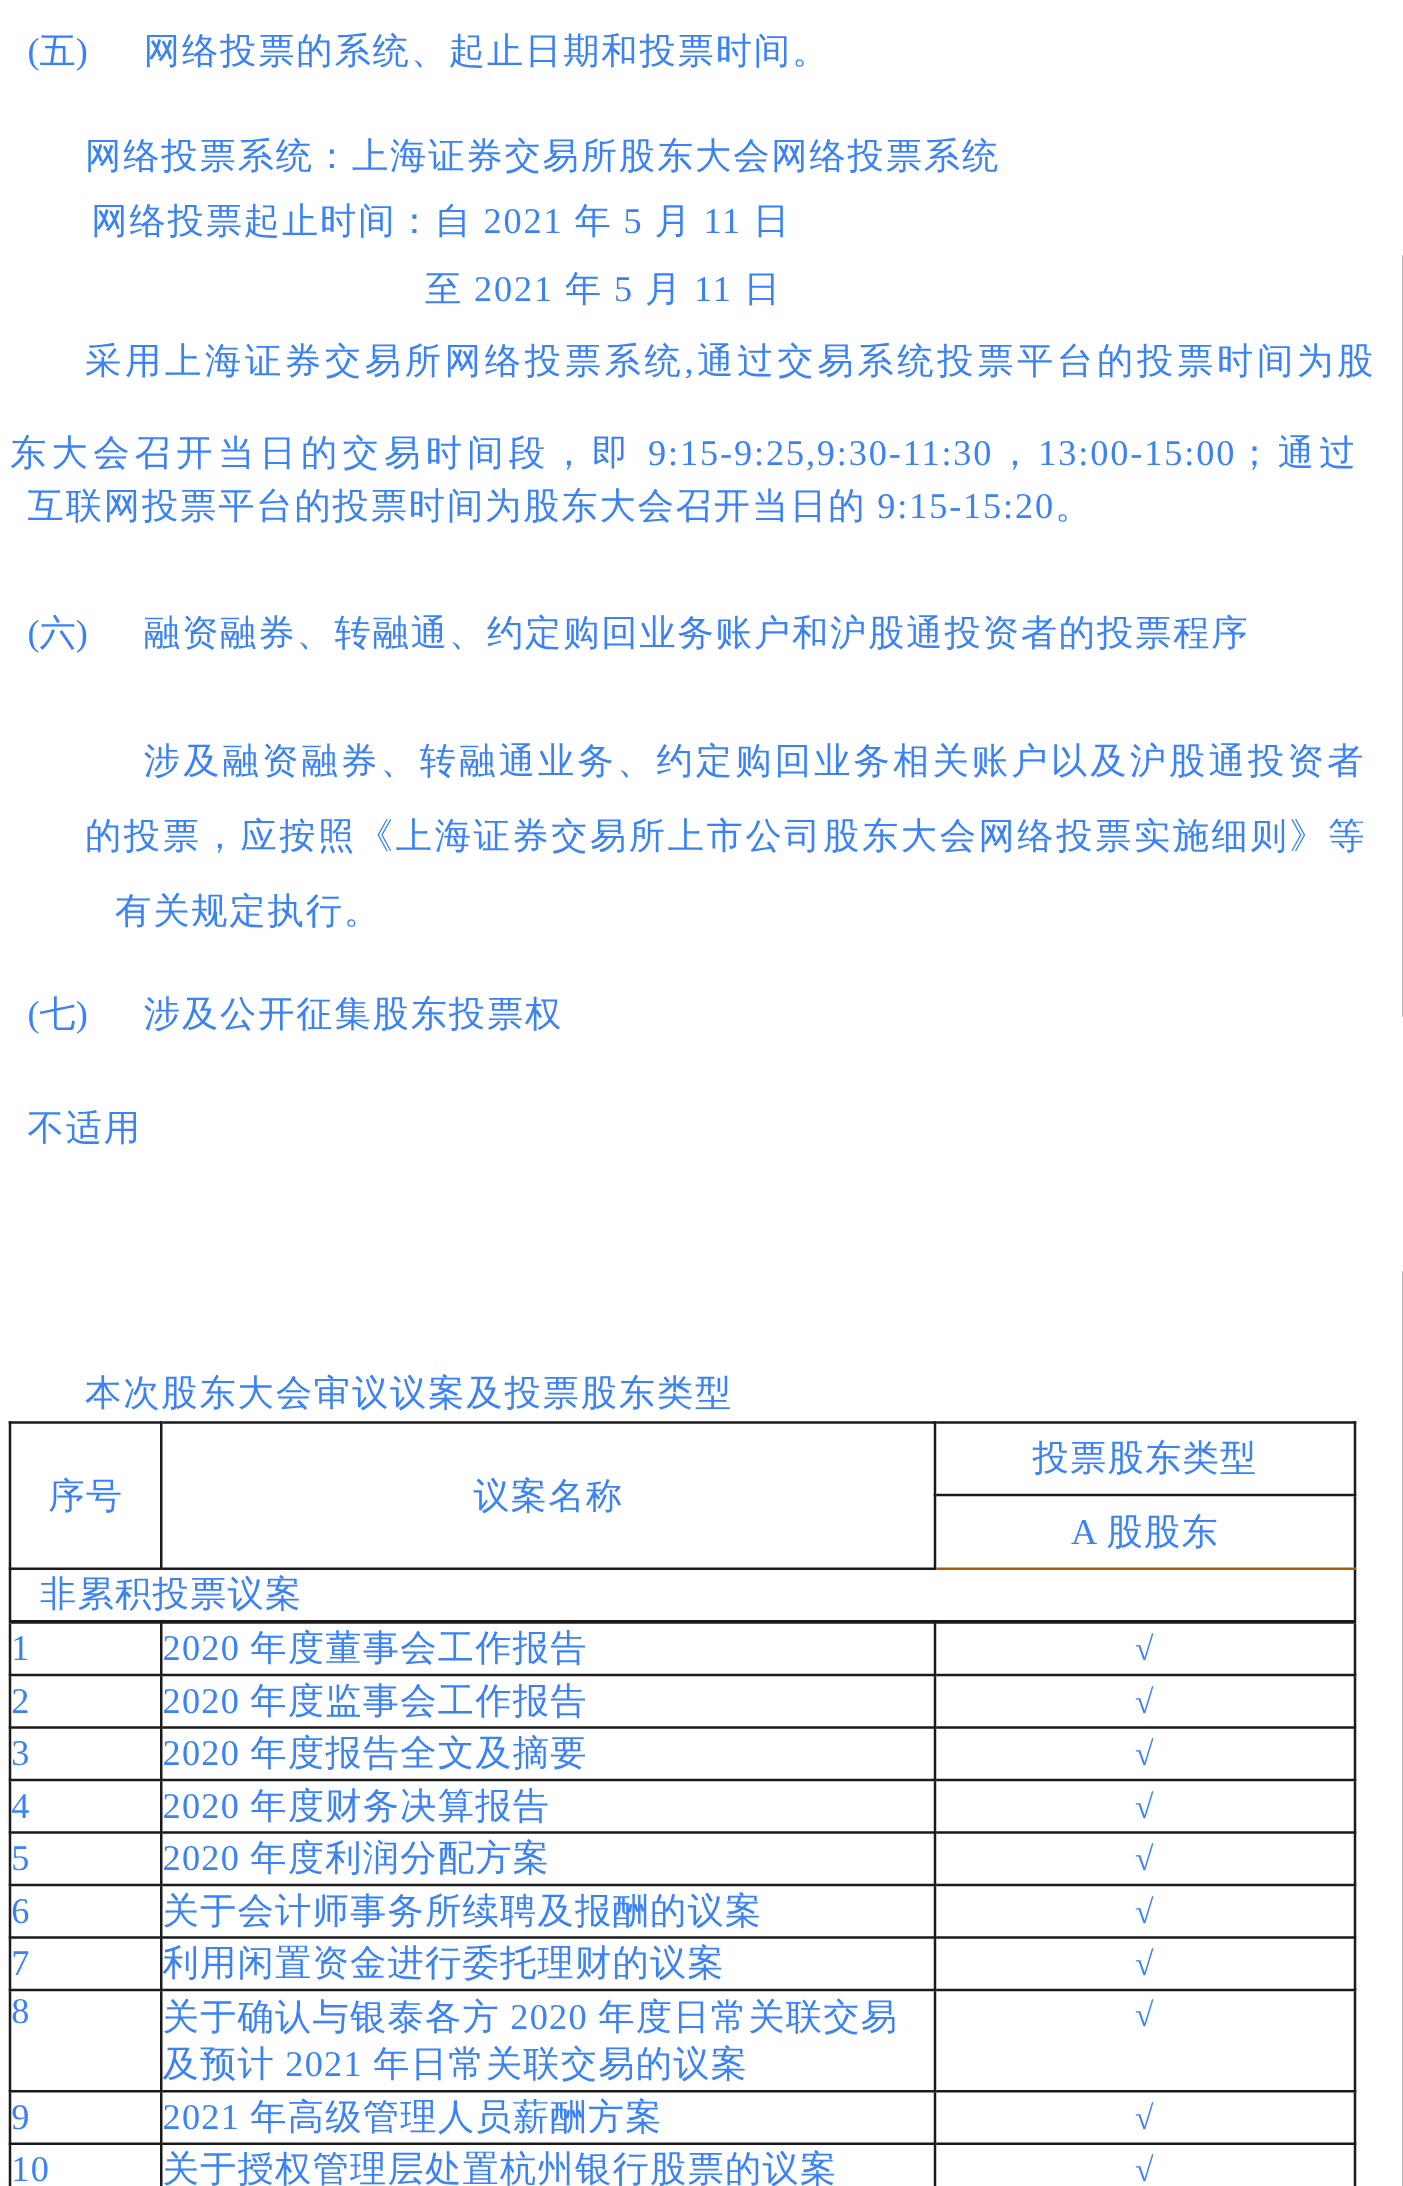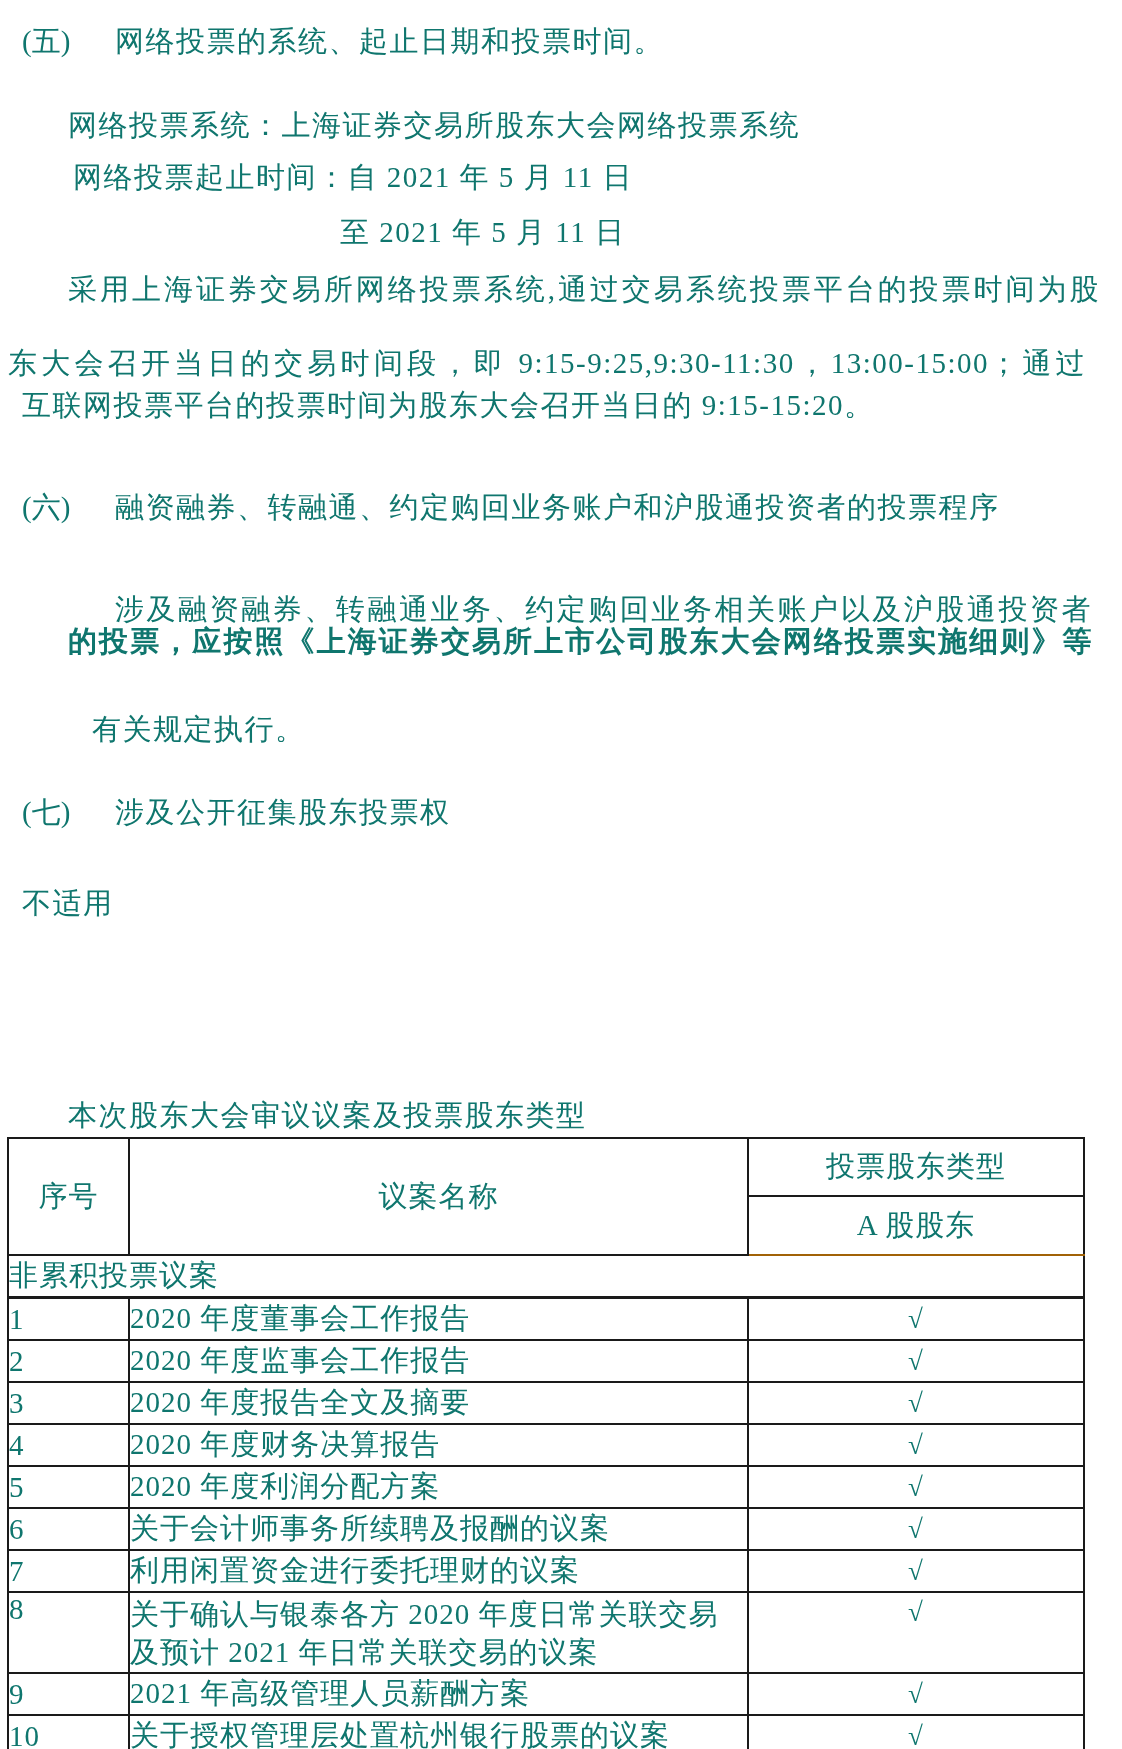--- a/index.html
+++ b/index.html
@@ -1,21 +1,21 @@
 <!DOCTYPE html>
 <html><head>
 <meta charset="utf-8">
 <style>
   html,body{margin:0;padding:0;background:#888;}
   .page{
     position:relative;
     width:1122px;height:1749px;
     margin:0 auto;
     background:#ffffff;
-    color:#0f766e;
+    color:#3b82f6;
     font-family:"Liberation Serif","DejaVu Serif",serif;
     font-size:29px;
     overflow:hidden;
   }
   .line{
     position:absolute;
     left:22px;
     white-space:nowrap;
     letter-spacing:1.5px;
     line-height:34px;
@@ -42,21 +42,21 @@
     padding:0;
     vertical-align:middle;
     overflow:hidden;
   }
   td.c-center{text-align:center;}
   td.c-no{text-align:left;padding-left:15px;}
   td.c-name{text-align:left;padding-left:13px;}
   td.c-check{text-align:center;font-size:27px;}
   tr.section-row td{
     border-bottom:3px solid #1a1a1a;
-    text-align:left;padding-left:0;
+    text-align:left;padding-left:23px;
   }
   tr.hdr2 td{border-bottom:2px solid #a16207;}
   tr.tall td{vertical-align:top;}
   tr.tall td.c-name{line-height:38px;padding-top:2px;margin-top:27px;}
   tr.tall td.c-check{padding-top:4px;}
 </style>
 </head>
 <body>
 
 <div class="page">
@@ -71,21 +71,21 @@
 
   <div class="line just" style="top:272px;left:68px;width:1032px;">采用上海证券交易所网络投票系统,通过交易系统投票平台的投票时间为股</div>
   <div class="line just" style="top:330px;left:8px;width:1078px;margin-top:16px;">东大会召开当日的交易时间段，即 9:15-9:25,9:30-11:30，13:00-15:00；通过</div>
   <div class="line" style="top:388px;left:22px;">互联网投票平台的投票时间为股东大会召开当日的 9:15-15:20。</div>
 
   <div class="line just" style="top:592px;left:115px;width:977px;">涉及融资融券、转融通业务、约定购回业务相关账户以及沪股通投资者</div>
 
   <div class="line" style="top:490px;">
     <span class="sec-label">(六)</span><span>融资融券、转融通、约定购回业务账户和沪股通投资者的投票程序</span>
   </div>
-  <div class="line just" style="top:624px;left:68px;width:1025px;font-weight:bold;">的投票，应按照《上海证券交易所上市公司股东大会网络投票实施细则》等</div>
+  <div class="line just" style="top:652px;left:68px;width:1025px;">的投票，应按照《上海证券交易所上市公司股东大会网络投票实施细则》等</div>
   <div class="line" style="top:712px;left:68px;margin-left:24px;">有关规定执行。</div>
 
   <div class="line" style="top:795px;">
     <span class="sec-label">(七)</span><span>涉及公开征集股东投票权</span>
   </div>
 
   <div class="line" style="top:886px;">不适用</div>
 
 
   <div class="line" style="top:1098px;left:68px;">本次股东大会审议议案及投票股东类型</div>

